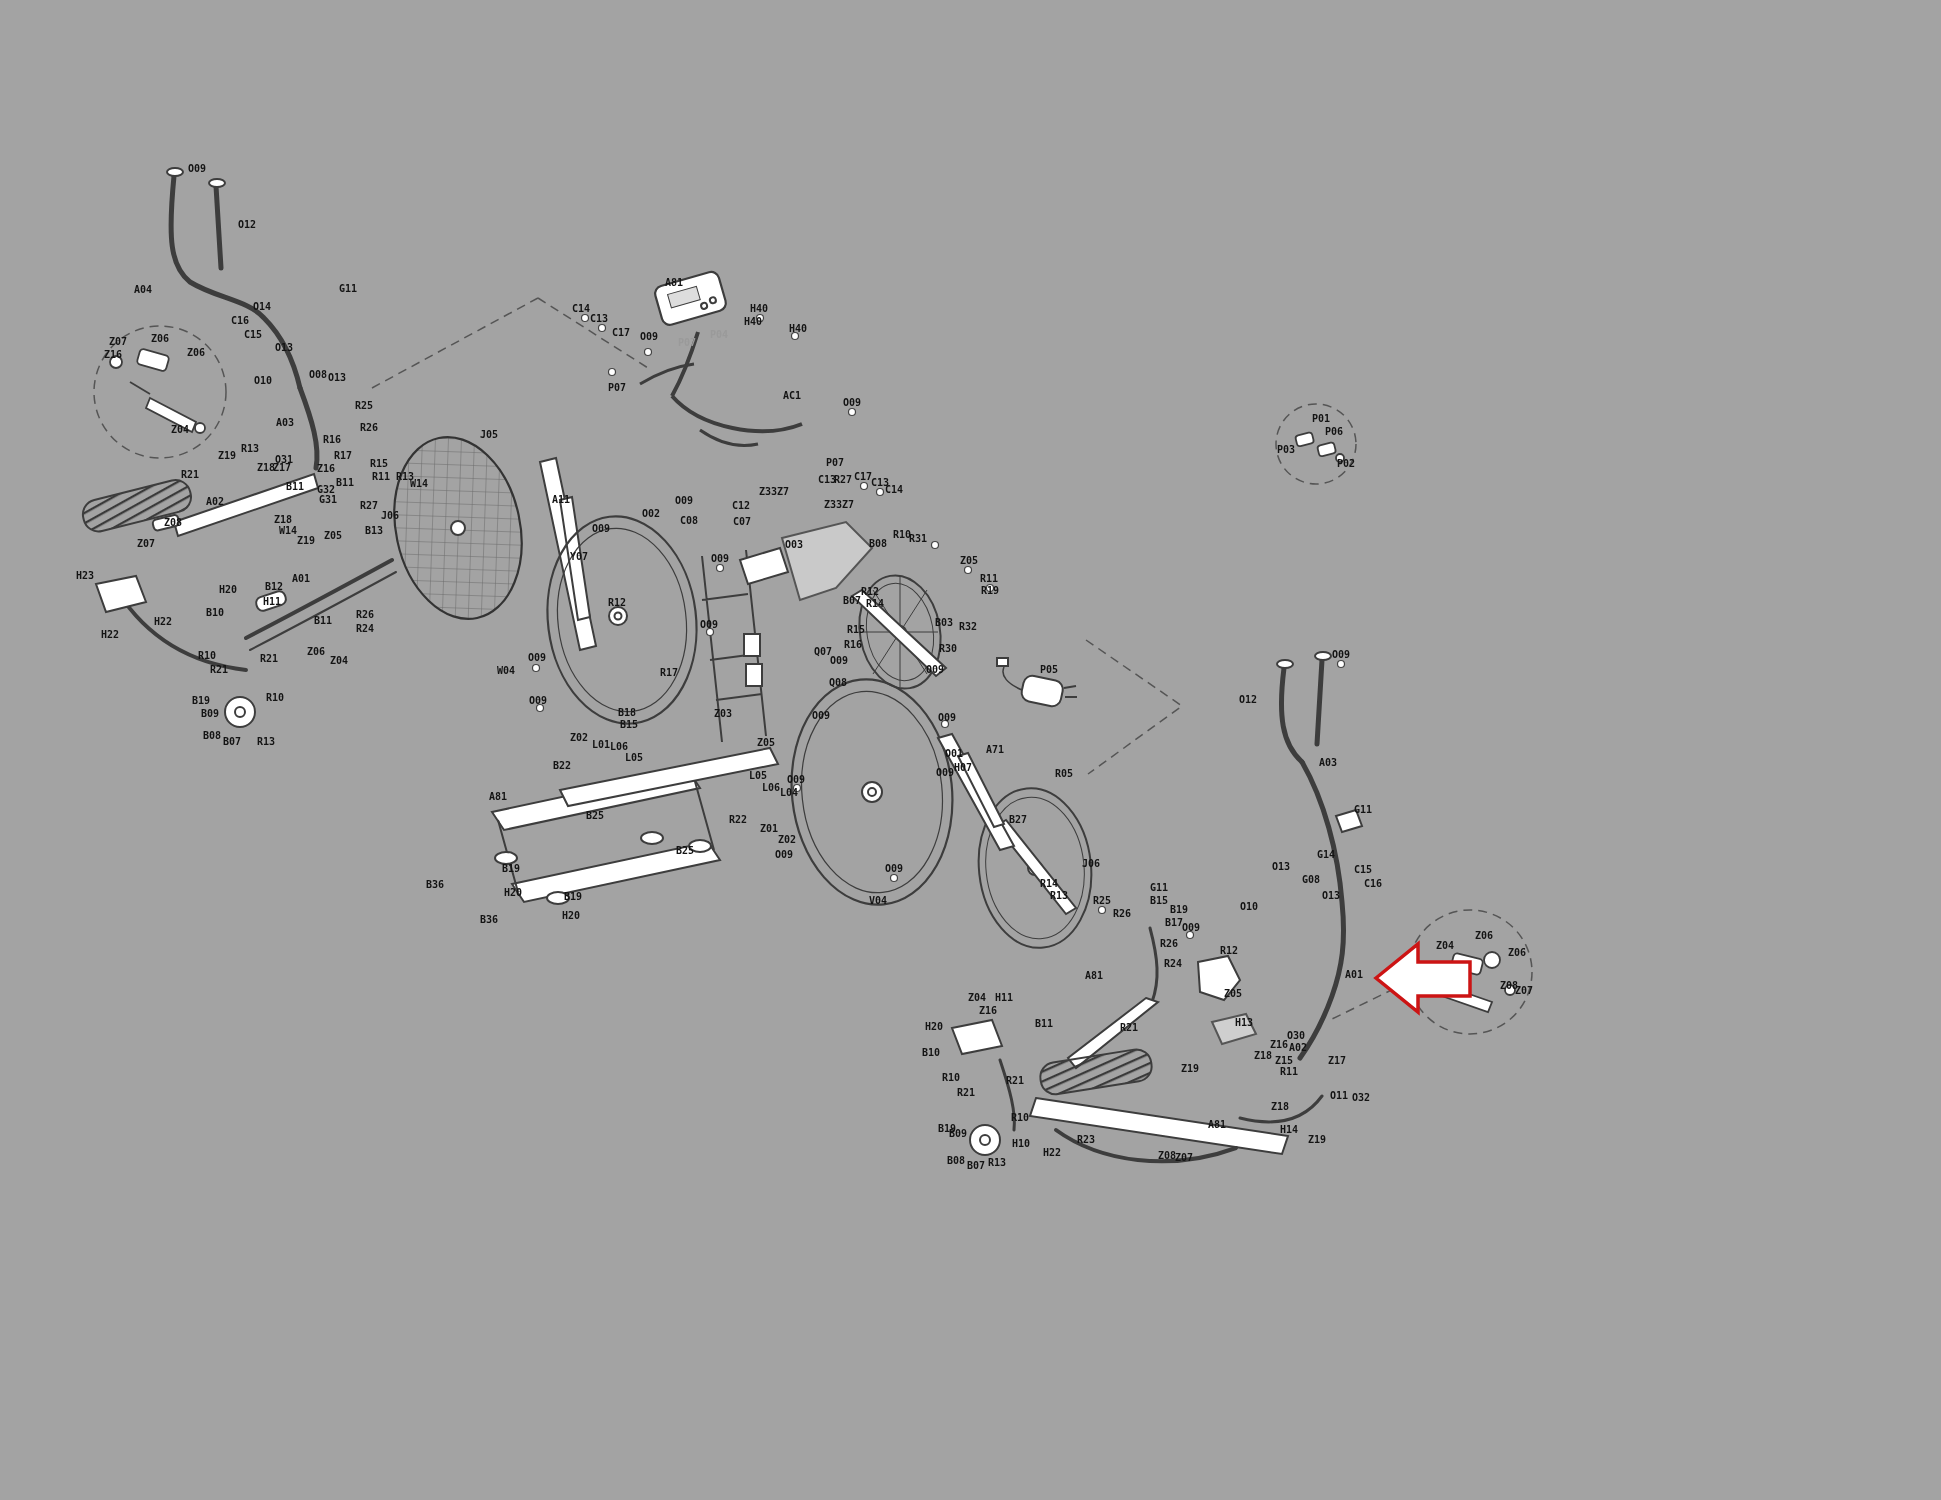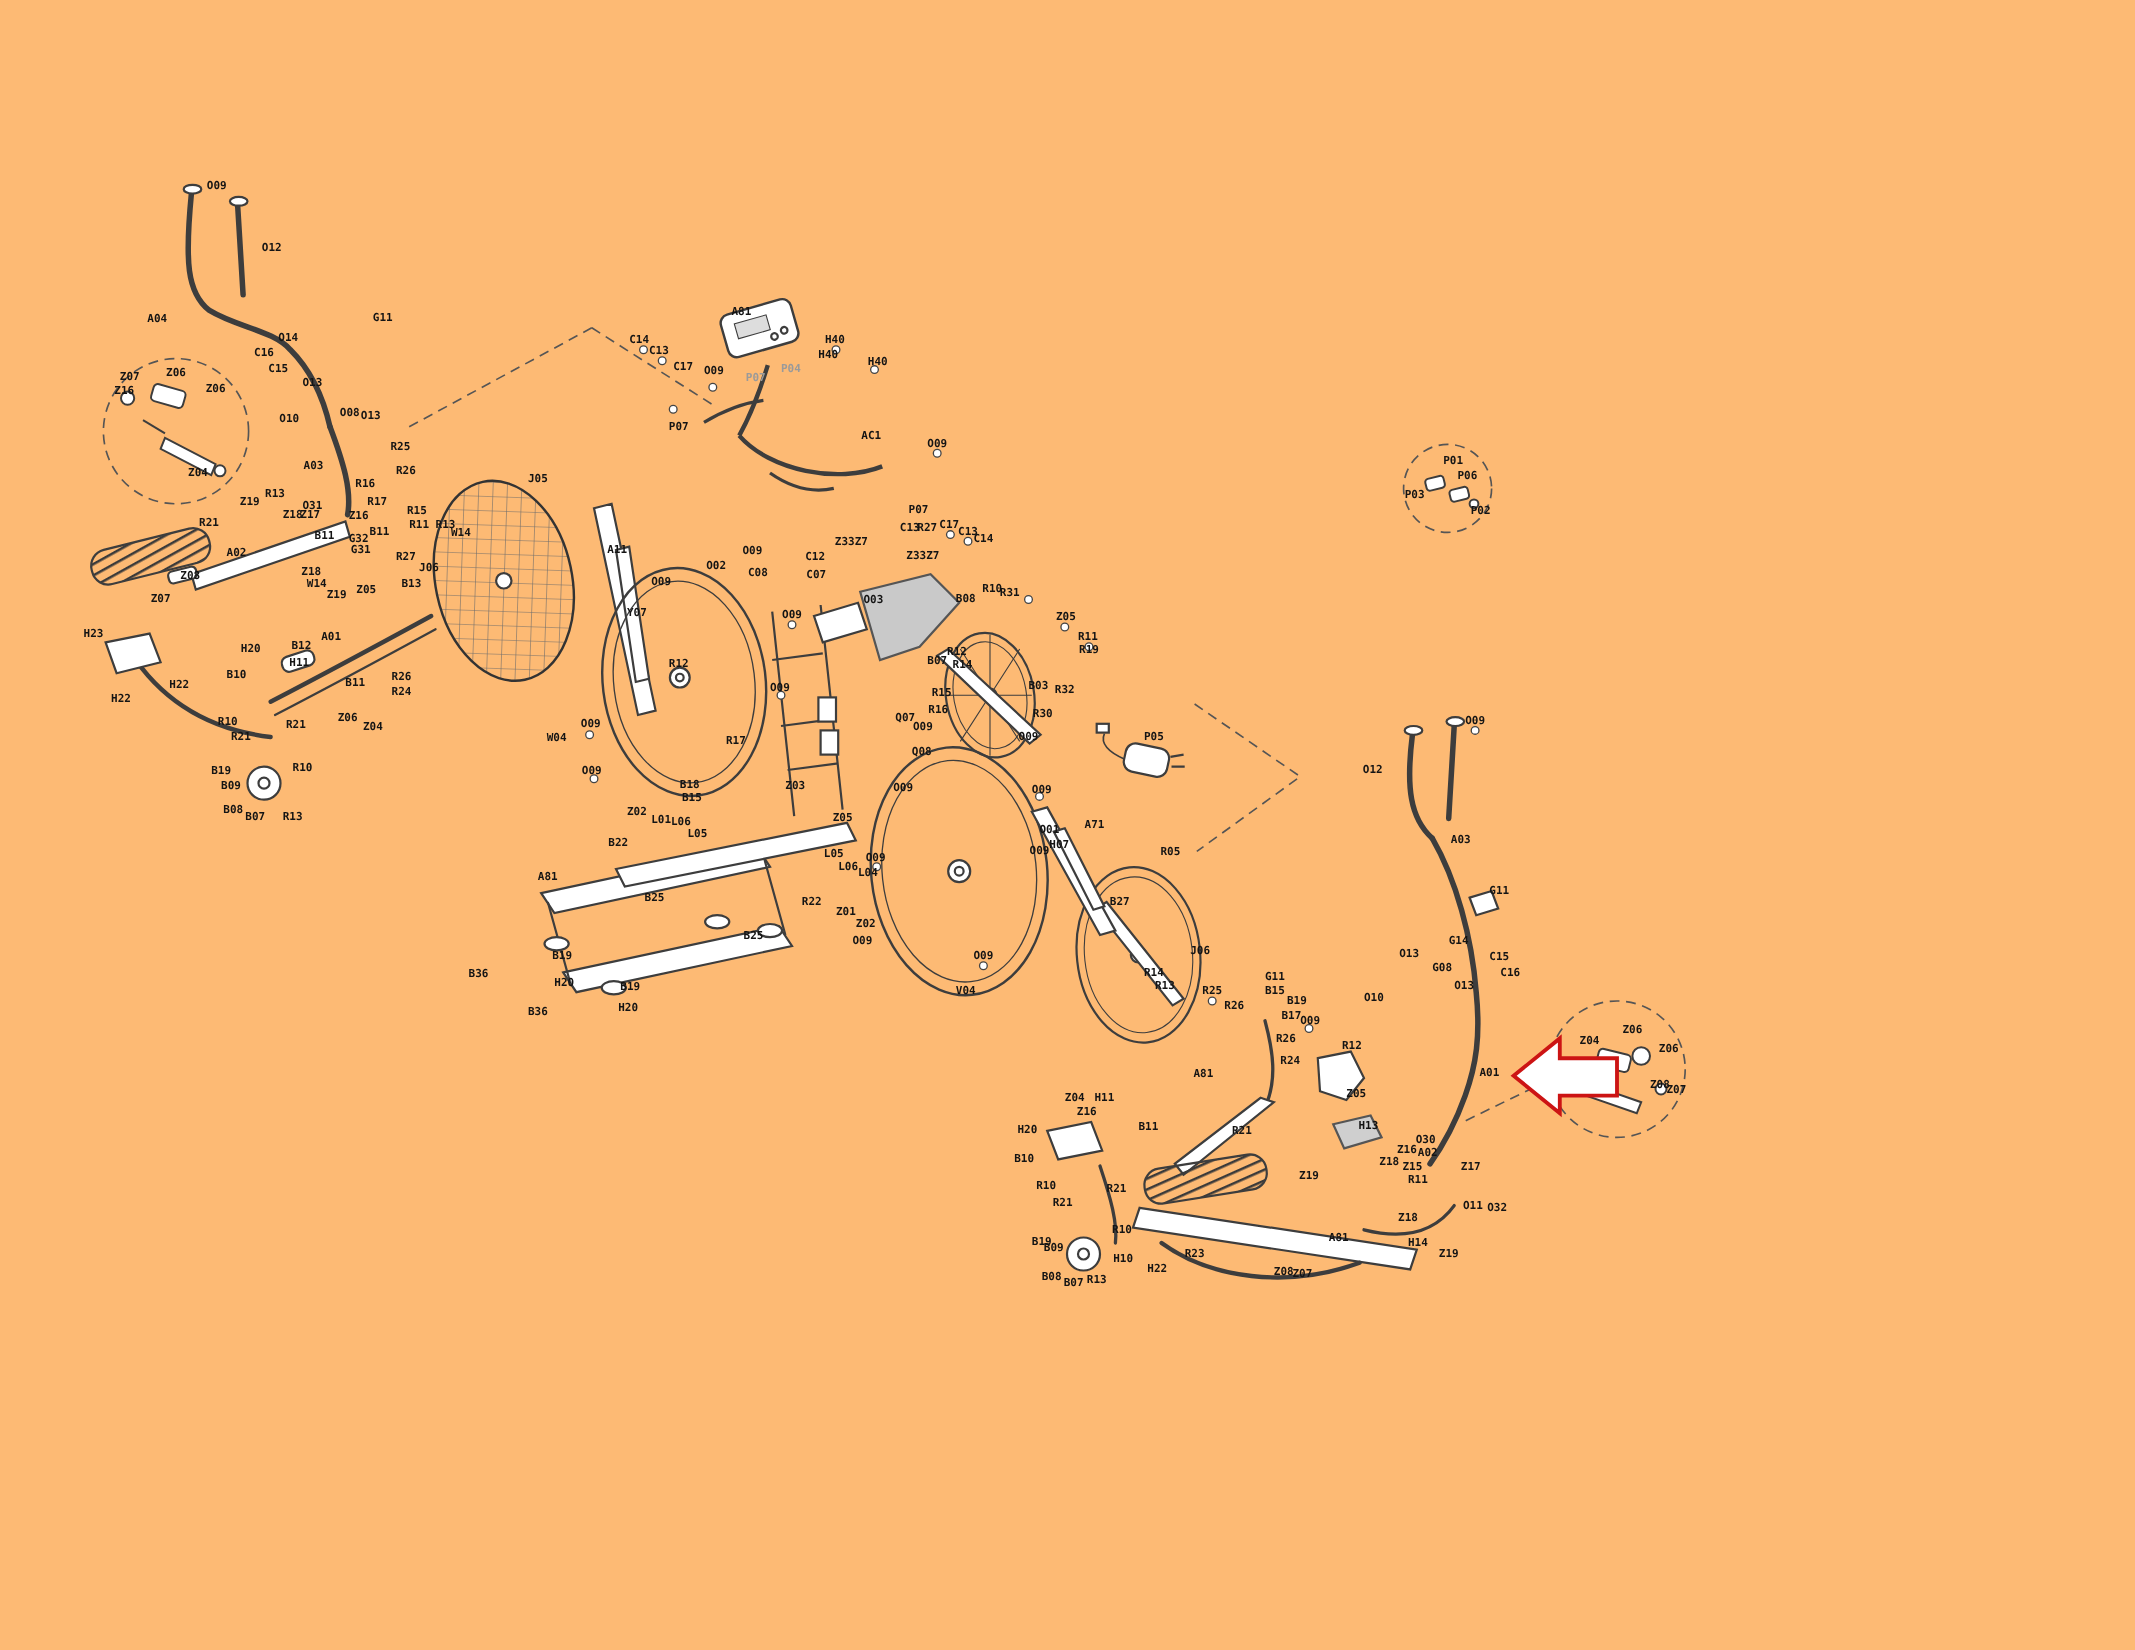--- a/index.html
+++ b/index.html
@@ -1,17 +1,17 @@
 <!DOCTYPE html>
 <html><head>
 <meta charset="utf-8">
 <style>
   html,body{margin:0;padding:0}
   body{background:#ffffff;font-family:"DejaVu Sans","Liberation Sans",sans-serif}
-  .stage{position:relative;width:1941px;height:1500px;background:#fdba74;overflow:hidden}
+  .stage{position:relative;width:1941px;height:1500px;background:#a3a3a3;overflow:hidden}
   .stage > svg{position:absolute;left:0;top:0}
   #labels-layer text{font:700 10px "DejaVu Sans Mono","Liberation Mono",monospace;fill:#141414;text-anchor:middle}
   #labels-layer text.muted{fill:#9a9a9a}
 </style>
 </head>
 <body>
 
 <div class="stage">
 <svg width="1941" height="1500" viewBox="0 0 1941 1500">
   <defs>

